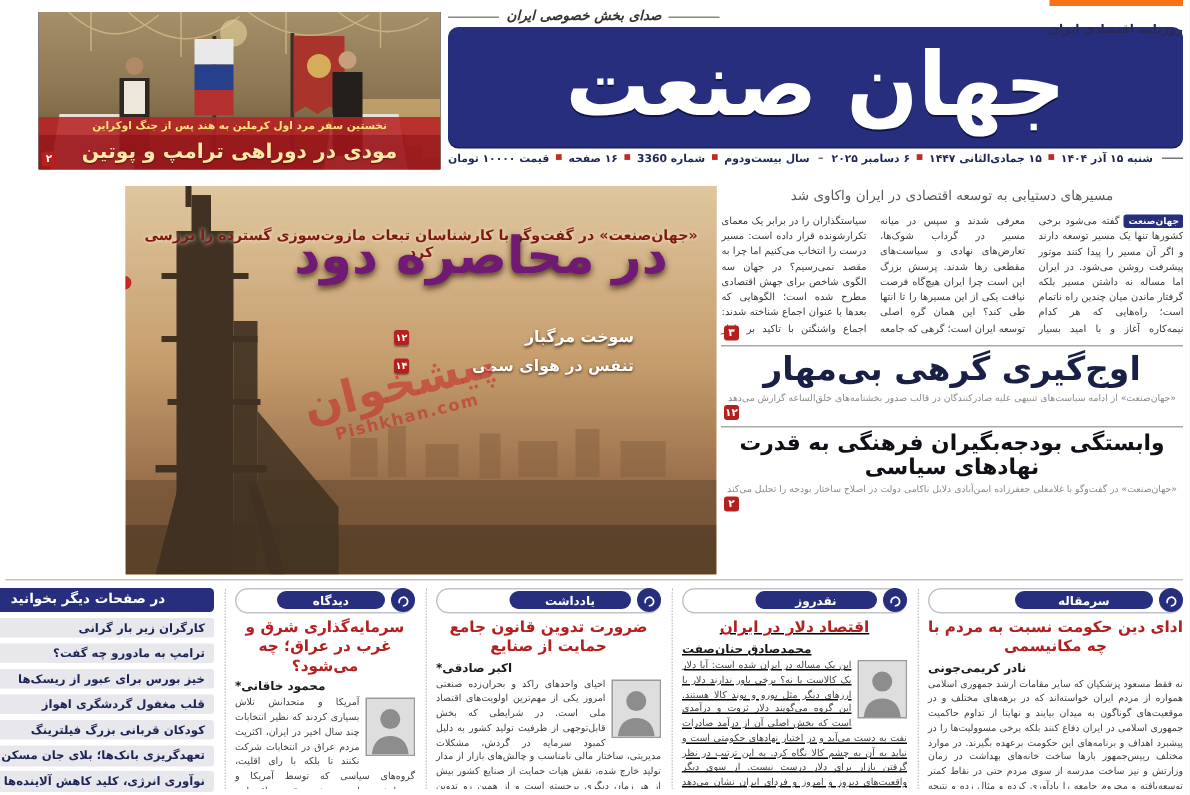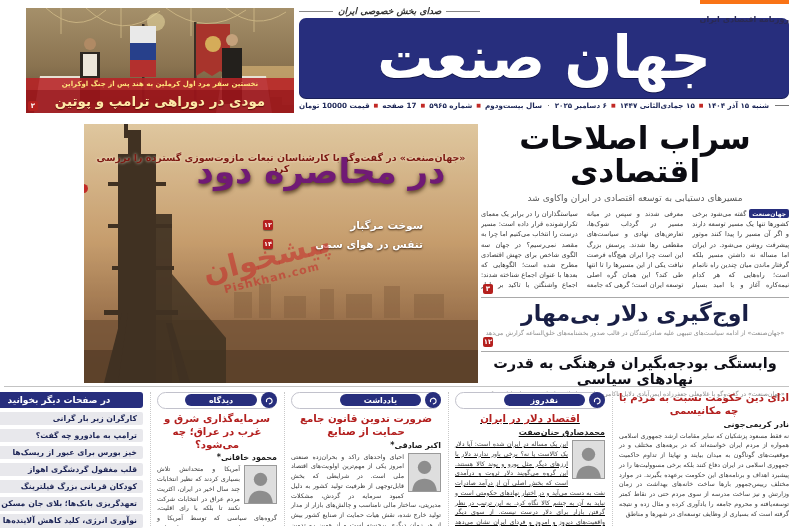--- a/index.html
+++ b/index.html
@@ -57,21 +57,21 @@
   .bcol{height:134px;overflow:hidden;padding-left:6px;border-left:1px dotted #c9c9c9;}
   .bottom .bcol:nth-child(1){width:170px;}
   .bottom .bcol:nth-child(2){width:150px;text-decoration:underline;}
   .bottom .bcol:nth-child(3){width:150px;}
   .bottom .bcol:nth-child(4){width:120px;}
   .pill{position:relative;height:15px;border:1px solid #c2c2cc;border-radius:9px;margin-bottom:4px;background:#fff;}
   .pill-icon{position:absolute;right:-1px;top:-1px;width:16px;height:16px;border-radius:50%;background:#272e7d;display:flex;align-items:center;justify-content:center;}
   .pill-icon svg{width:10px;height:10px;}
   .pill-label{position:absolute;right:19px;top:1px;height:12px;min-width:55%;background:#272e7d;border-radius:7px;color:#fff;font-size:8px;font-weight:bold;display:flex;align-items:center;justify-content:center;padding:0 24px;box-sizing:border-box;}
   .bcol-head{margin:0 0 2px;text-align:center;color:#b3201f;font-weight:900;font-size:10.2px;line-height:1.25;min-height:13px;}
-  .bcol-author{text-align:right;font-size:8px;font-weight:bold;color:#1c1c1c;margin-bottom:2px;}
+  .bcol-author{text-align:left;font-size:8px;font-weight:bold;color:#1c1c1c;margin-bottom:2px;}
   .bcol-body{font-size:6.3px;line-height:1.55;text-align:justify;color:#3a3a3a;}
   .headshot{float:right;width:31px;height:37px;margin:1px 0 2px 4px;border:1px solid #9a9a9a;display:block;}
   .headshot svg{display:block;width:100%;height:100%;}
   
   .sideblock{width:168px;flex:0 0 auto;}
   .side-header{height:16px;background:#272e7d;border-radius:3px;color:#fff;font-size:9px;font-weight:bold;display:flex;align-items:center;justify-content:center;}
   .side-item{position:relative;height:13.5px;background:#e8e8ec;border-radius:2px;margin-top:3.6px;}
   .side-label{display:block;line-height:13.5px;padding:0 6px 0 16px;font-size:7.8px;font-weight:bold;color:#1d2556;text-align:right;white-space:nowrap;overflow:hidden;}
 </style>
 </head>
@@ -93,25 +93,25 @@
           <span>شنبه ۱۵ آذر ۱۴۰۴</span>
           <span class="bullet">■</span>
           <span>۱۵ جمادی‌الثانی ۱۴۴۷</span>
           <span class="bullet">■</span>
           <span>۶ دسامبر ۲۰۲۵</span>
         </span>
       <span class="dash"></span>
       <span class="date-group" id="mast-info">
           <span>سال بیست‌ودوم</span>
           <span class="bullet">■</span>
-          <span>شماره ۵۹۶۵</span>
-          <span class="bullet">■</span>
-          <span>17 صفحه</span>
-          <span class="bullet">■</span>
-          <span>قیمت 10000 تومان</span>
+          <span>شماره 3360</span>
+          <span class="bullet">■</span>
+          <span>۱۶ صفحه</span>
+          <span class="bullet">■</span>
+          <span>قیمت ۱۰۰۰۰ تومان</span>
         </span>
     </div>
   </header>
 
   <figure class="modi" style="margin:0">
     <svg class="art" viewBox="0 0 268 105" preserveAspectRatio="none">
       <defs>
         <linearGradient id="kbg" x1="0" y1="0" x2="0" y2="1">
           <stop offset="0" stop-color="#a5906a"></stop>
             <stop offset=".55" stop-color="#8a7350"></stop>
@@ -208,42 +208,49 @@
       <div class="watermark">
         <div class="wm-fa">پیشخوان</div>
         <div class="wm-en">Pishkhan.com</div>
       </div>
       <span class="credit-dot"></span>
     </figcaption>
   </figure>
 
   <section class="rcol">
     <div class="story-block">
-      <h1 class="main-head">سراب اصلاحات اقتصادی</h1>
       <div class="main-sub">مسیرهای دستیابی به توسعه اقتصادی در ایران واکاوی شد</div>
       <div class="main-body"><span class="chip">جهان‌صنعت</span><span>گفته می‌شود برخی کشورها تنها یک مسیر توسعه دارند و اگر آن مسیر را پیدا کنند موتور پیشرفت روشن می‌شود. در ایران اما مساله نه داشتن مسیر بلکه گرفتار ماندن میان چندین راه ناتمام است؛ راه‌هایی که هر کدام نیمه‌کاره آغاز و با امید بسیار معرفی شدند و سپس در میانه مسیر در گرداب شوک‌ها، تعارض‌های نهادی و سیاست‌های مقطعی رها شدند. پرسش بزرگ این است چرا ایران هیچ‌گاه فرصت نیافت یکی از این مسیرها را تا انتها طی کند؟ این همان گره اصلی توسعه ایران است؛ گرهی که جامعه سیاستگذاران را در برابر یک معمای تکرارشونده قرار داده است: مسیر درست را انتخاب می‌کنیم اما چرا به مقصد نمی‌رسیم؟ در جهان سه الگوی شاخص برای جهش اقتصادی مطرح شده است؛ الگوهایی که بعدها با عنوان اجماع شناخته شدند: اجماع واشنگتن با تاکید بر بازار آزاد، خصوصی‌سازی و انضباط مالی، اجماع پکن با تمرکز بر دولت توسعه‌گرا و اصلاحات تدریجی و اجماع لندن که عدالت اجتماعی، پایداری زیست‌محیطی و دولت پاسخگو را در مرکز قرار می‌دهد.</span></div>
       <span class="pgbadge block-badge" style="bottom:-1px">۳</span>
     </div>
     <hr class="rule">
     <div class="story-block">
-      <h2 class="dollar-head">اوج‌گیری دلار بی‌مهار</h2>
+      <h2 class="dollar-head">اوج‌گیری گرهی بی‌مهار</h2>
       <div class="small-sub">«جهان‌صنعت» از ادامه سیاست‌های تنبیهی علیه صادرکنندگان در قالب صدور بخشنامه‌های خلق‌الساعه گزارش می‌دهد</div>
       <span class="pgbadge block-badge">۱۲</span>
     </div>
     <hr class="rule">
     <div class="story-block">
       <h2 class="culture-head">وابستگی بودجه‌بگیران فرهنگی به قدرت نهادهای سیاسی</h2>
       <div class="small-sub">«جهان‌صنعت» در گفت‌وگو با غلامعلی جعفرزاده ایمن‌آبادی دلایل ناکامی دولت در اصلاح ساختار بودجه را تحلیل می‌کند</div>
       <span class="pgbadge block-badge">۲</span>
     </div>
   </section>
 
   <section class="bottom">
     <div style="display:flex;gap:7px" id="bottom-cols">
   <article class="bcol">
+    <div class="pill">
+      <span class="pill-label">سرمقاله</span>
+      <span class="pill-icon">
+        <svg viewBox="0 0 12 12">
+                <path d="M3 8a3.4 3.4 0 1 1 3.4 2.6" fill="none" stroke="#fff" stroke-width="1.4" stroke-linecap="round"></path>
+              </svg>
+      </span>
+    </div>
     <h3 class="bcol-head">ادای دین حکومت نسبت به مردم با چه مکانیسمی</h3>
     <div class="bcol-author">نادر کریمی‌جونی</div>
     <div class="bcol-body">
       
       <span class="bcol-text">نه فقط مسعود پزشکیان که سایر مقامات ارشد جمهوری اسلامی همواره از مردم ایران خواسته‌اند که در برهه‌های مختلف و در موقعیت‌های گوناگون به میدان بیایند و نهایتا از تداوم حاکمیت جمهوری اسلامی در ایران دفاع کنند بلکه برخی مسوولیت‌ها را در پیشبرد اهداف و برنامه‌های این حکومت برعهده بگیرند. در موارد مختلف رییس‌جمهور بارها ساخت خانه‌های بهداشت در زمان وزارتش و نیز ساخت مدرسه از سوی مردم حتی در نقاط کمتر توسعه‌یافته و محروم جامعه را یادآوری کرده و مثال زده و نتیجه گرفته است که بسیاری از وظایف توسعه‌ای در شهرها و مناطق</span>
     </div>
   </article>
 
   <article class="bcol">
     <div class="pill">

